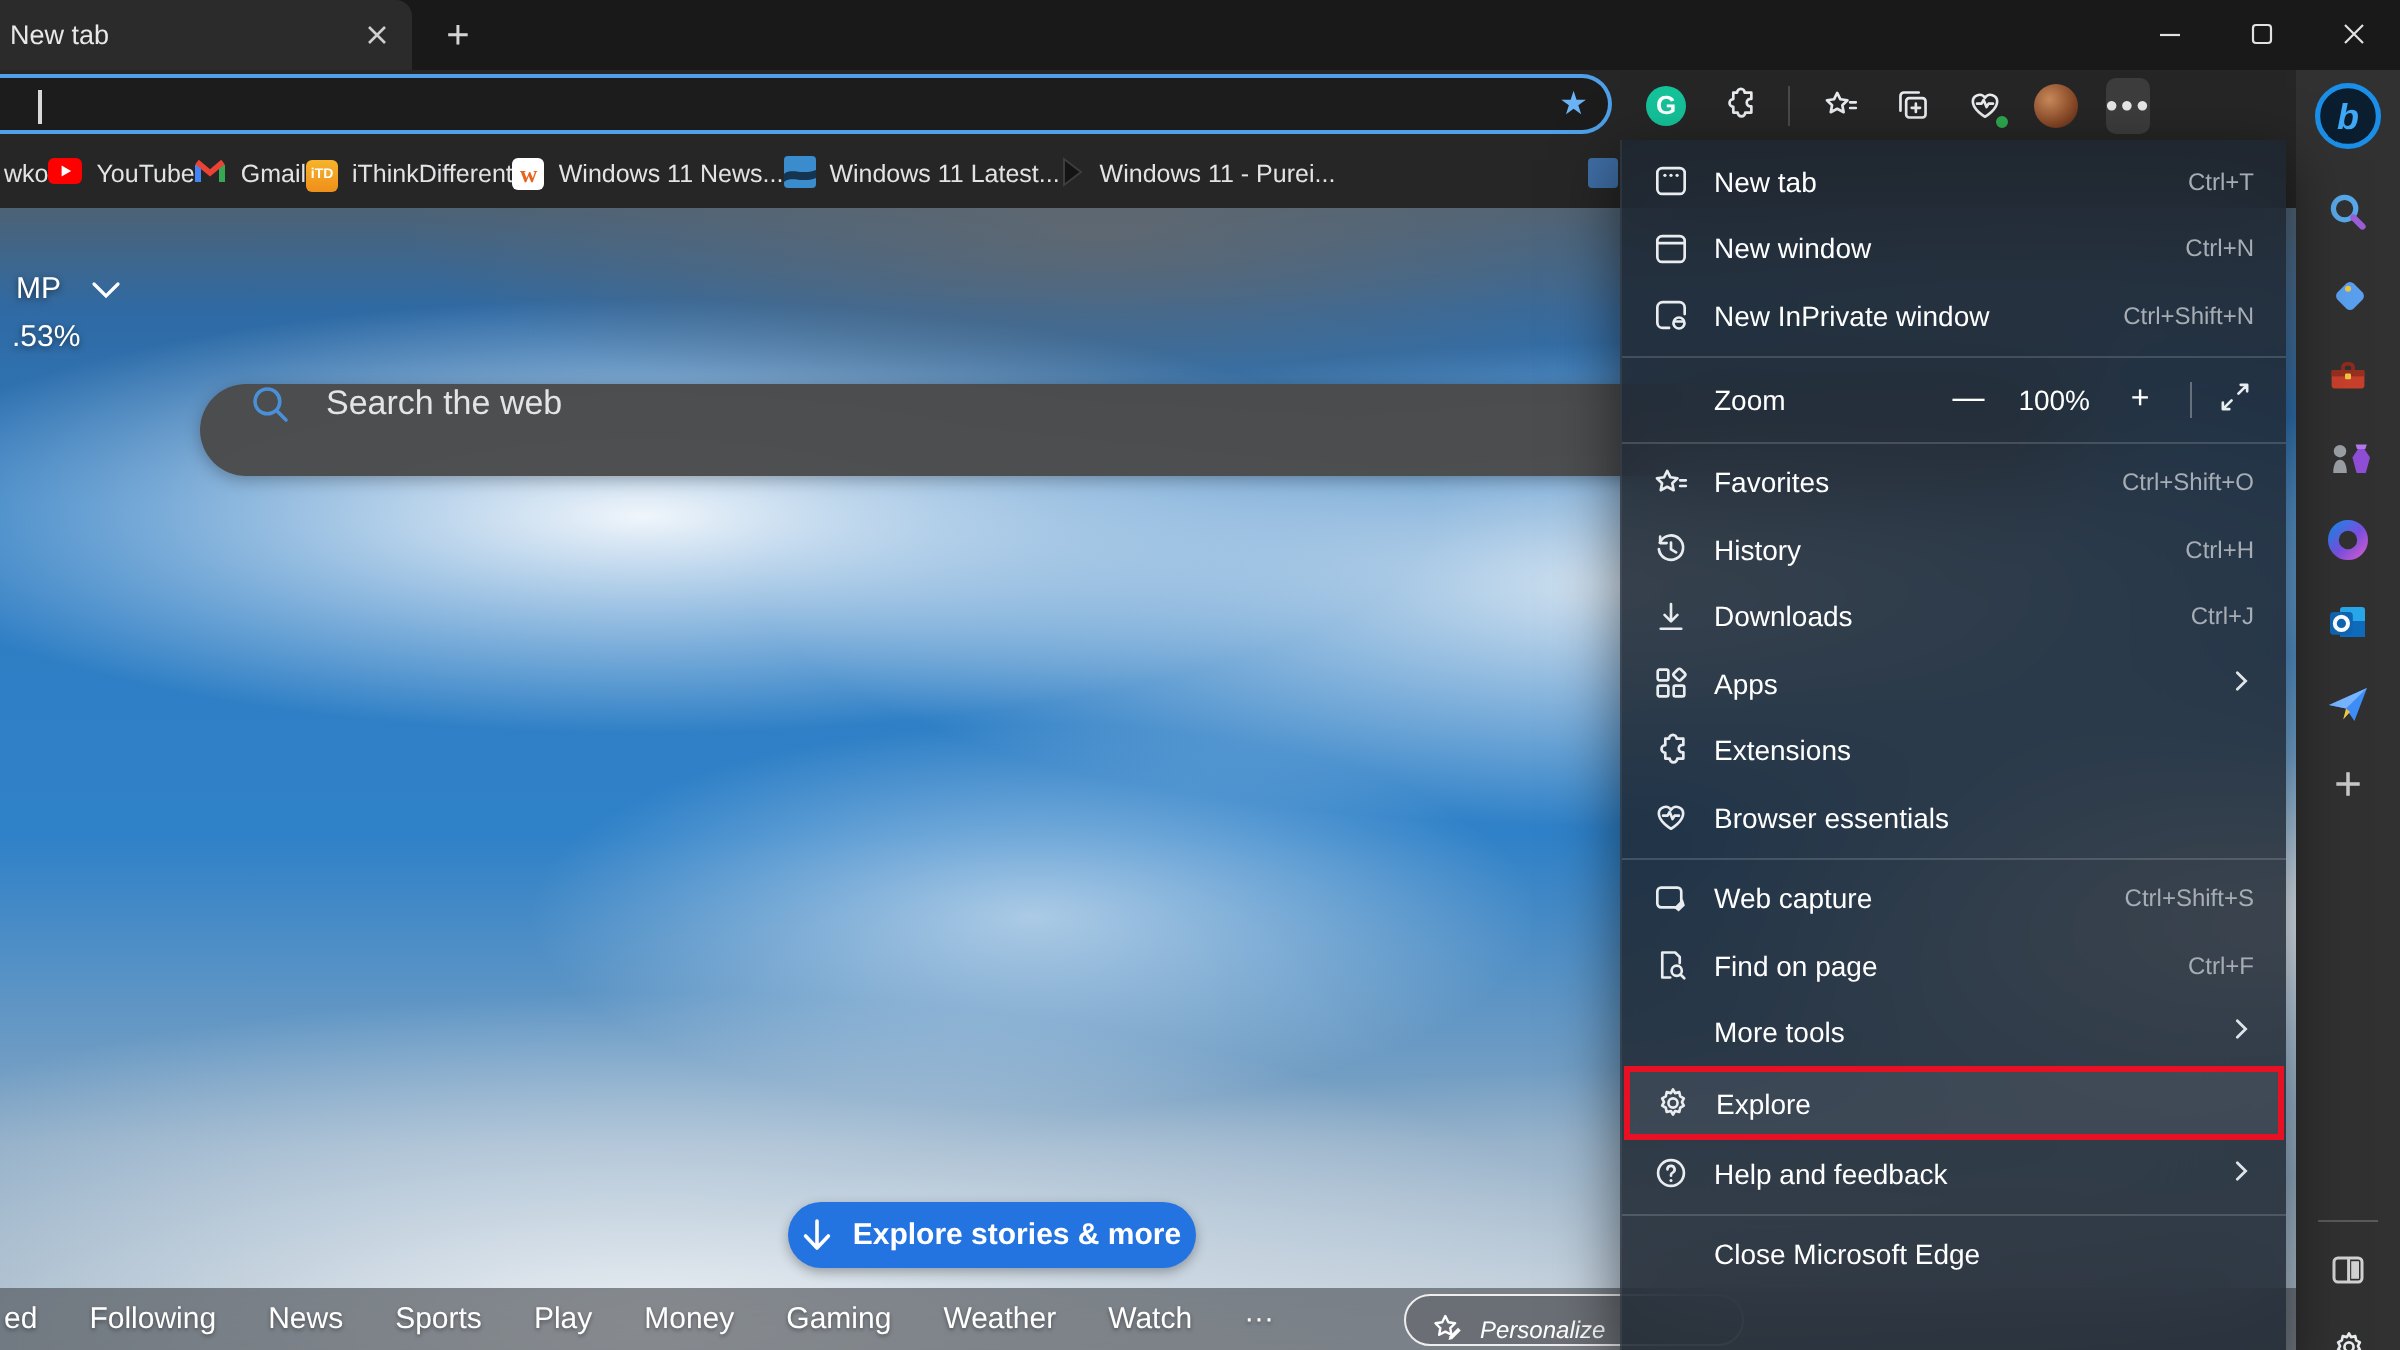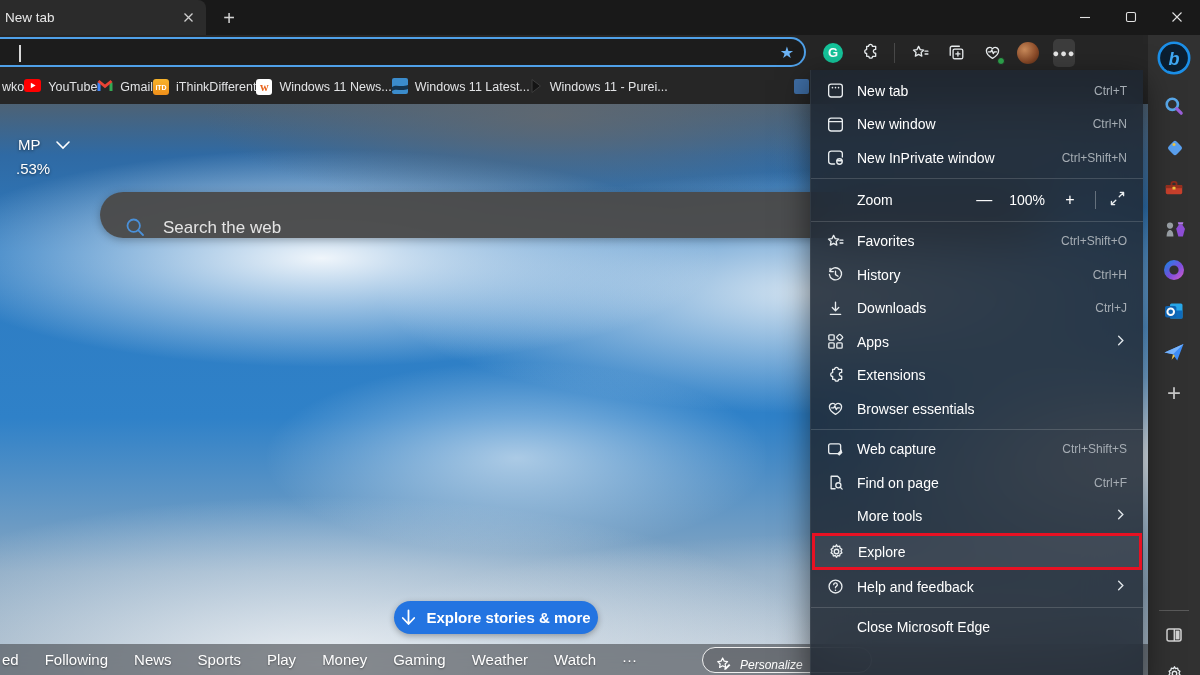--- a/index.html
+++ b/index.html
@@ -49,25 +49,25 @@
       radial-gradient(ellipse 560px 150px at 48% 2%, rgba(96,104,112,.9), transparent 62%),
       radial-gradient(ellipse 380px 110px at 88% 8%, rgba(120,130,140,.65), transparent 65%),
       radial-gradient(ellipse 620px 170px at 28% 27%, rgba(250,252,254,.95), transparent 64%),
       radial-gradient(ellipse 700px 190px at 72% 33%, rgba(240,245,249,.88), transparent 64%),
       radial-gradient(ellipse 480px 220px at 97% 62%, rgba(255,255,255,.95), transparent 60%),
       radial-gradient(ellipse 420px 160px at 45% 62%, rgba(255,255,255,.55), transparent 60%),
       radial-gradient(ellipse 820px 270px at 28% 98%, rgba(238,242,246,.97), transparent 62%),
       radial-gradient(ellipse 900px 250px at 75% 104%, rgba(222,229,236,.95), transparent 66%),
       linear-gradient(180deg,#4d6275 0%,#2f6aa4 9%,#2e7cc2 26%,#2f81c8 55%,#86a6c2 82%,#93a9bc 100%);
   }
-  .stock { position:absolute; left:16px; top:32px; color:#fff; text-shadow:0 1px 3px rgba(0,0,0,.55); }
+  .stock { position:absolute; left:6px; top:32px; color:#fff; text-shadow:0 1px 3px rgba(0,0,0,.55); }
   .stock-l1 { font-size:15px; display:flex; align-items:center; gap:14px; padding-left:2px; }
   .stock-l2 { font-size:15px; margin-top:7px; }
   .searchbar { position:absolute; left:100px; top:88px; width:944px; height:46px; border-radius:23px;
-    background:rgba(74,74,74,.97); display:flex; align-items:flex-end; gap:17px; padding-left:25px;
+    background:rgba(74,74,74,.97); display:flex; align-items:flex-start; gap:17px; padding-left:25px;
     box-shadow:0 2px 8px rgba(0,0,0,.28); }
   .searchbar span { color:#e4e4e4; font-size:17px; }
   .explore { position:absolute; left:394px; top:497px; width:204px; height:33px; border-radius:17px;
     background:var(--explore-blue); display:flex; align-items:center; justify-content:center; gap:10px;
     color:#fff; font-size:15px; font-weight:bold; box-shadow:0 2px 6px rgba(0,0,0,.3); }
   .navbar { position:absolute; left:0; bottom:0; width:1148px; height:31px;
     background:rgba(72,76,80,.62); backdrop-filter:blur(8px); display:flex; align-items:center;
     gap:26px; padding-left:2px; }
   .nav-item { color:#fff; font-size:15px; text-shadow:0 1px 2px rgba(0,0,0,.4); white-space:nowrap; }
   .personalize { position:absolute; left:702px; top:3px; height:26px; width:170px; border:1px solid #eee;

